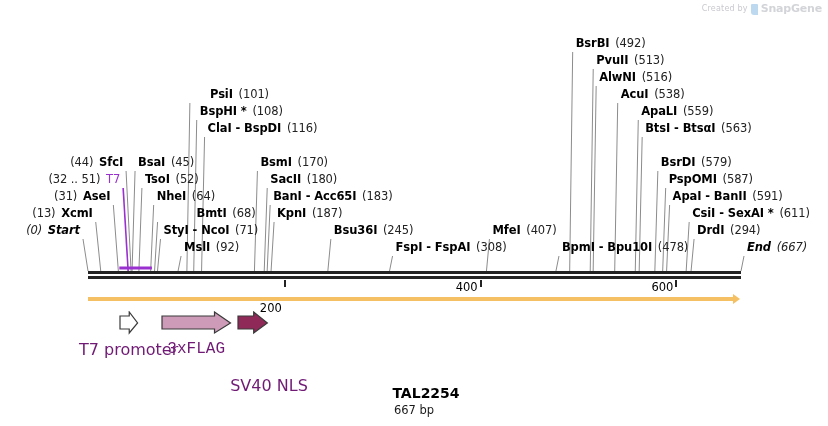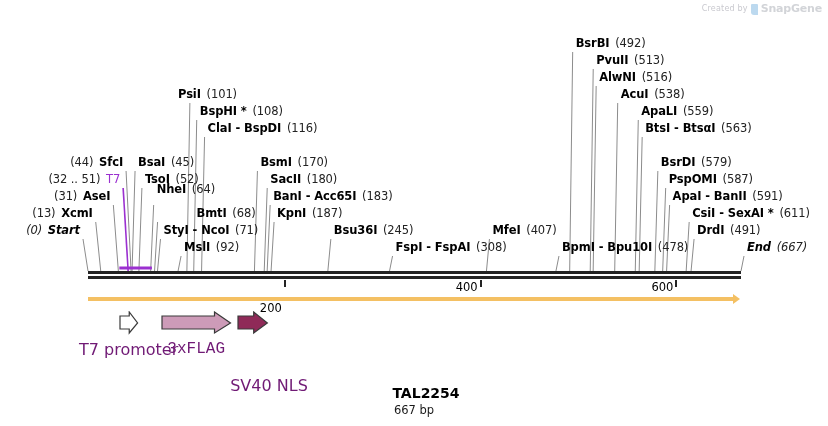--- a/index.html
+++ b/index.html
@@ -126,46 +126,46 @@
     </svg>
 
   <div id="labels">
       <div class="enz right italic" style="top: 223px; left: 80px;"><span class="pos">(0)</span> <span>Start</span></div>
       <div class="enz right" style="top: 206px; left: 92.7271px;"><span class="pos">(13)</span> <span>XcmI</span></div>
       <div class="enz right" style="top: 189px; left: 110.349px;"><span class="pos">(31)</span> <span>AseI</span></div>
       <div class="enz right feat" style="top: 172px; left: 120.139px;"><span class="pos">(32 .. 51)</span> <span>T7</span></div>
       <div class="enz right" style="top: 155px; left: 123.076px;"><span class="pos">(44)</span> <span>SfcI</span></div>
       <div class="enz" style="top: 155px; left: 138.055px;"><span>BsaI</span> <span class="pos">(45)</span></div>
       <div class="enz" style="top: 172px; left: 144.909px;"><span>TsoI</span> <span class="pos">(52)</span></div>
-      <div class="enz" style="top: 182px; left: 156.657px;"><span>NheI</span> <span class="pos">(64)</span></div>
+      <div class="enz" style="top: 189px; left: 156.657px;"><span>NheI</span> <span class="pos">(64)</span></div>
       <div class="enz" style="top: 206px; left: 160.573px; padding-left: 36px;"><span>BmtI</span> <span class="pos">(68)</span></div>
       <div class="enz" style="top: 223px; left: 163.51px;"><span>StyI - NcoI</span> <span class="pos">(71)</span></div>
       <div class="enz" style="top: 240px; left: 184.069px;"><span>MslI</span> <span class="pos">(92)</span></div>
-      <div class="enz" style="top: 87px; left: 178px;"><span>PsiI</span> <span class="pos">(101)</span></div>
+      <div class="enz" style="top: 87px; left: 210px;"><span>PsiI</span> <span class="pos">(101)</span></div>
       <div class="enz" style="top: 104px; left: 199.733px;"><span>BspHI *</span> <span class="pos">(108)</span></div>
       <div class="enz" style="top: 121px; left: 207.565px;"><span>ClaI - BspDI</span> <span class="pos">(116)</span></div>
       <div class="enz" style="top: 155px; left: 260.432px;"><span>BsmI</span> <span class="pos">(170)</span></div>
       <div class="enz" style="top: 172px; left: 270.222px;"><span>SacII</span> <span class="pos">(180)</span></div>
       <div class="enz" style="top: 189px; left: 273.159px;"><span>BanI - Acc65I</span> <span class="pos">(183)</span></div>
       <div class="enz" style="top: 206px; left: 277.075px;"><span>KpnI</span> <span class="pos">(187)</span></div>
       <div class="enz" style="top: 223px; left: 333.858px;"><span>Bsu36I</span> <span class="pos">(245)</span></div>
       <div class="enz" style="top: 240px; left: 395.535px;"><span>FspI - FspAI</span> <span class="pos">(308)</span></div>
       <div class="enz" style="top: 223px; left: 492.457px;"><span>MfeI</span> <span class="pos">(407)</span></div>
       <div class="enz" style="top: 240px; left: 561.967px;"><span>BpmI - Bpu10I</span> <span class="pos">(478)</span></div>
       <div class="enz" style="top: 36px; left: 575.673px;"><span>BsrBI</span> <span class="pos">(492)</span></div>
       <div class="enz" style="top: 53px; left: 596.232px;"><span>PvuII</span> <span class="pos">(513)</span></div>
       <div class="enz" style="top: 70px; left: 599.169px;"><span>AlwNI</span> <span class="pos">(516)</span></div>
       <div class="enz" style="top: 87px; left: 620.708px;"><span>AcuI</span> <span class="pos">(538)</span></div>
       <div class="enz" style="top: 104px; left: 641.267px;"><span>ApaLI</span> <span class="pos">(559)</span></div>
       <div class="enz" style="top: 121px; left: 645.183px;"><span>BtsI - BtsαI</span> <span class="pos">(563)</span></div>
       <div class="enz" style="top: 155px; left: 660.847px;"><span>BsrDI</span> <span class="pos">(579)</span></div>
       <div class="enz" style="top: 172px; left: 668.679px;"><span>PspOMI</span> <span class="pos">(587)</span></div>
       <div class="enz" style="top: 189px; left: 672.595px;"><span>ApaI - BanII</span> <span class="pos">(591)</span></div>
       <div class="enz" style="top: 206px; left: 692.175px;"><span>CsiI - SexAI *</span> <span class="pos">(611)</span></div>
-      <div class="enz" style="top: 223px; left: 697.07px;"><span>DrdI</span> <span class="pos">(491)</span></div>
+      <div class="enz" style="top: 223px; left: 697.07px;"><span>DrdI</span> <span class="pos">(294)</span></div>
       <div class="enz italic" style="top: 240px; left: 747px;"><span>End</span> <span class="pos">(667)</span></div>
     </div>
 
   <div id="backbone-layer">
       <div class="backbone" style="left: 88px; top: 271px; width: 653px; height: 3px;"></div>
       <div class="backbone" style="left: 88px; top: 276px; width: 653px; height: 3px;"></div>
       <div class="tick" style="left: 283.802px; top: 280px; height: 7px;"></div>
       <div class="ticklabel" style="left: 281.802px; top: 280px; margin-top: 21px;">200</div>
       <div class="tick" style="left: 479.604px; top: 280px; height: 7px;"></div>
       <div class="ticklabel" style="left: 477.604px; top: 280px;">400</div>

